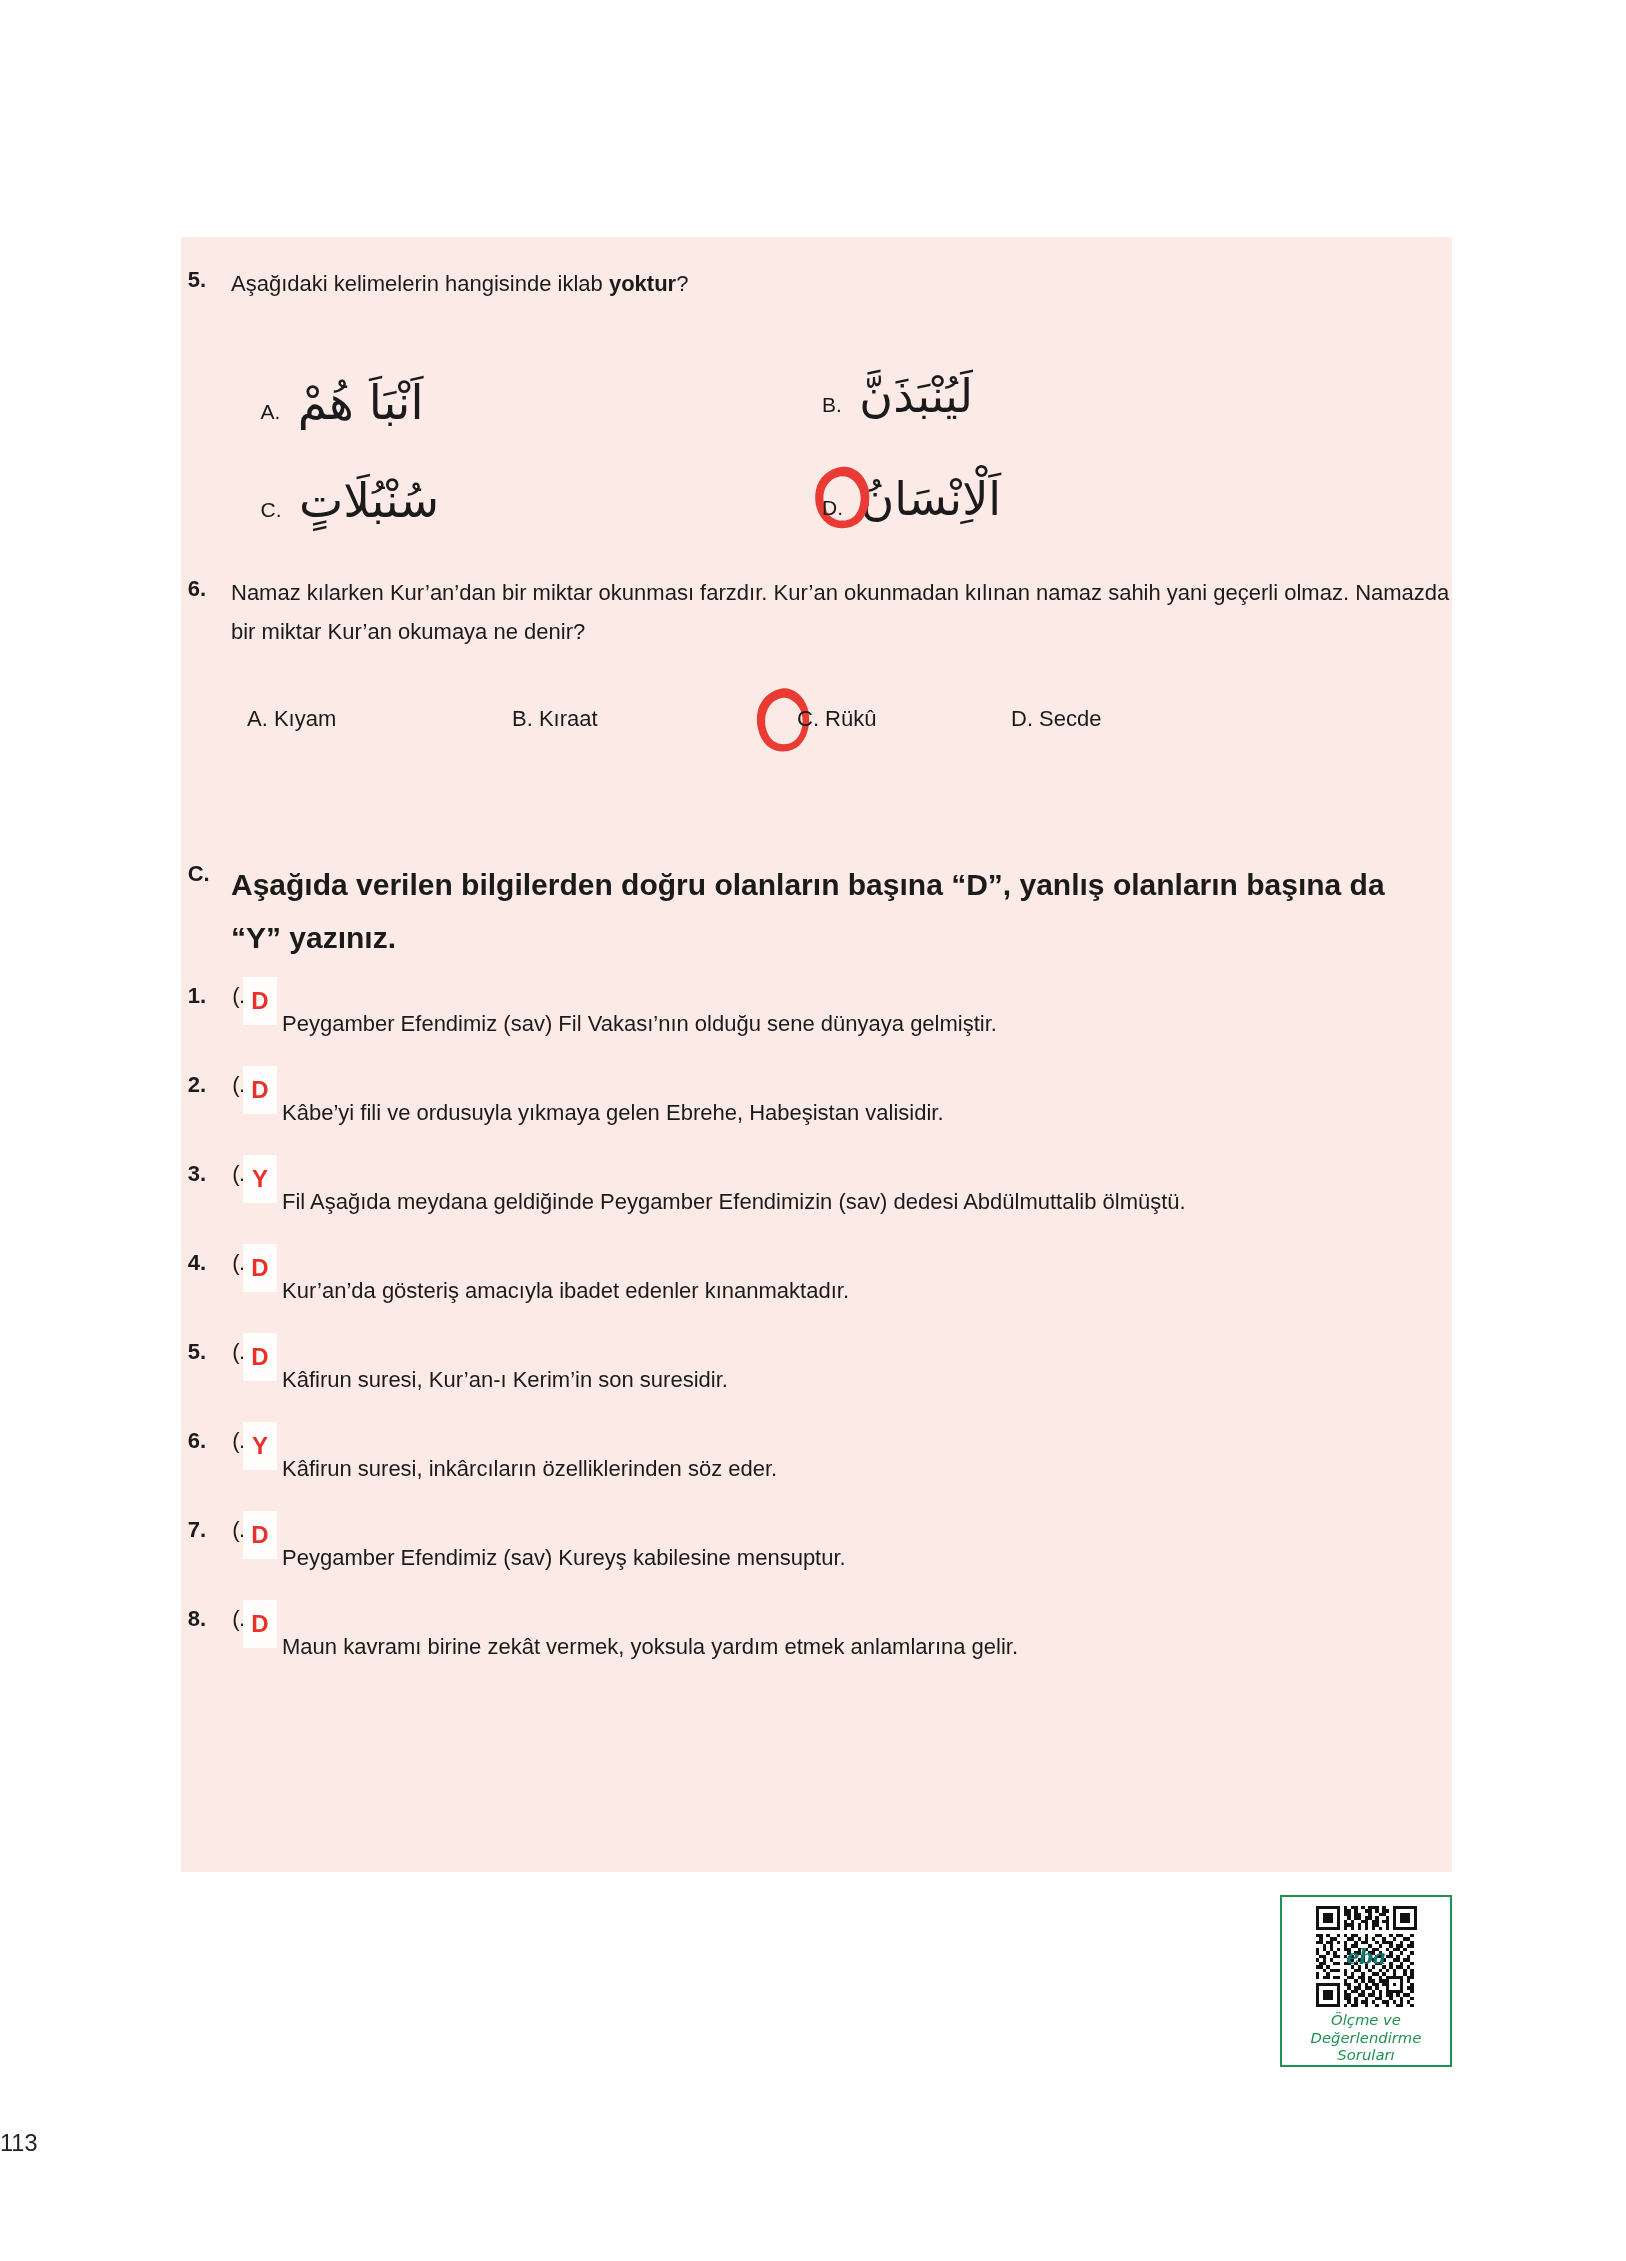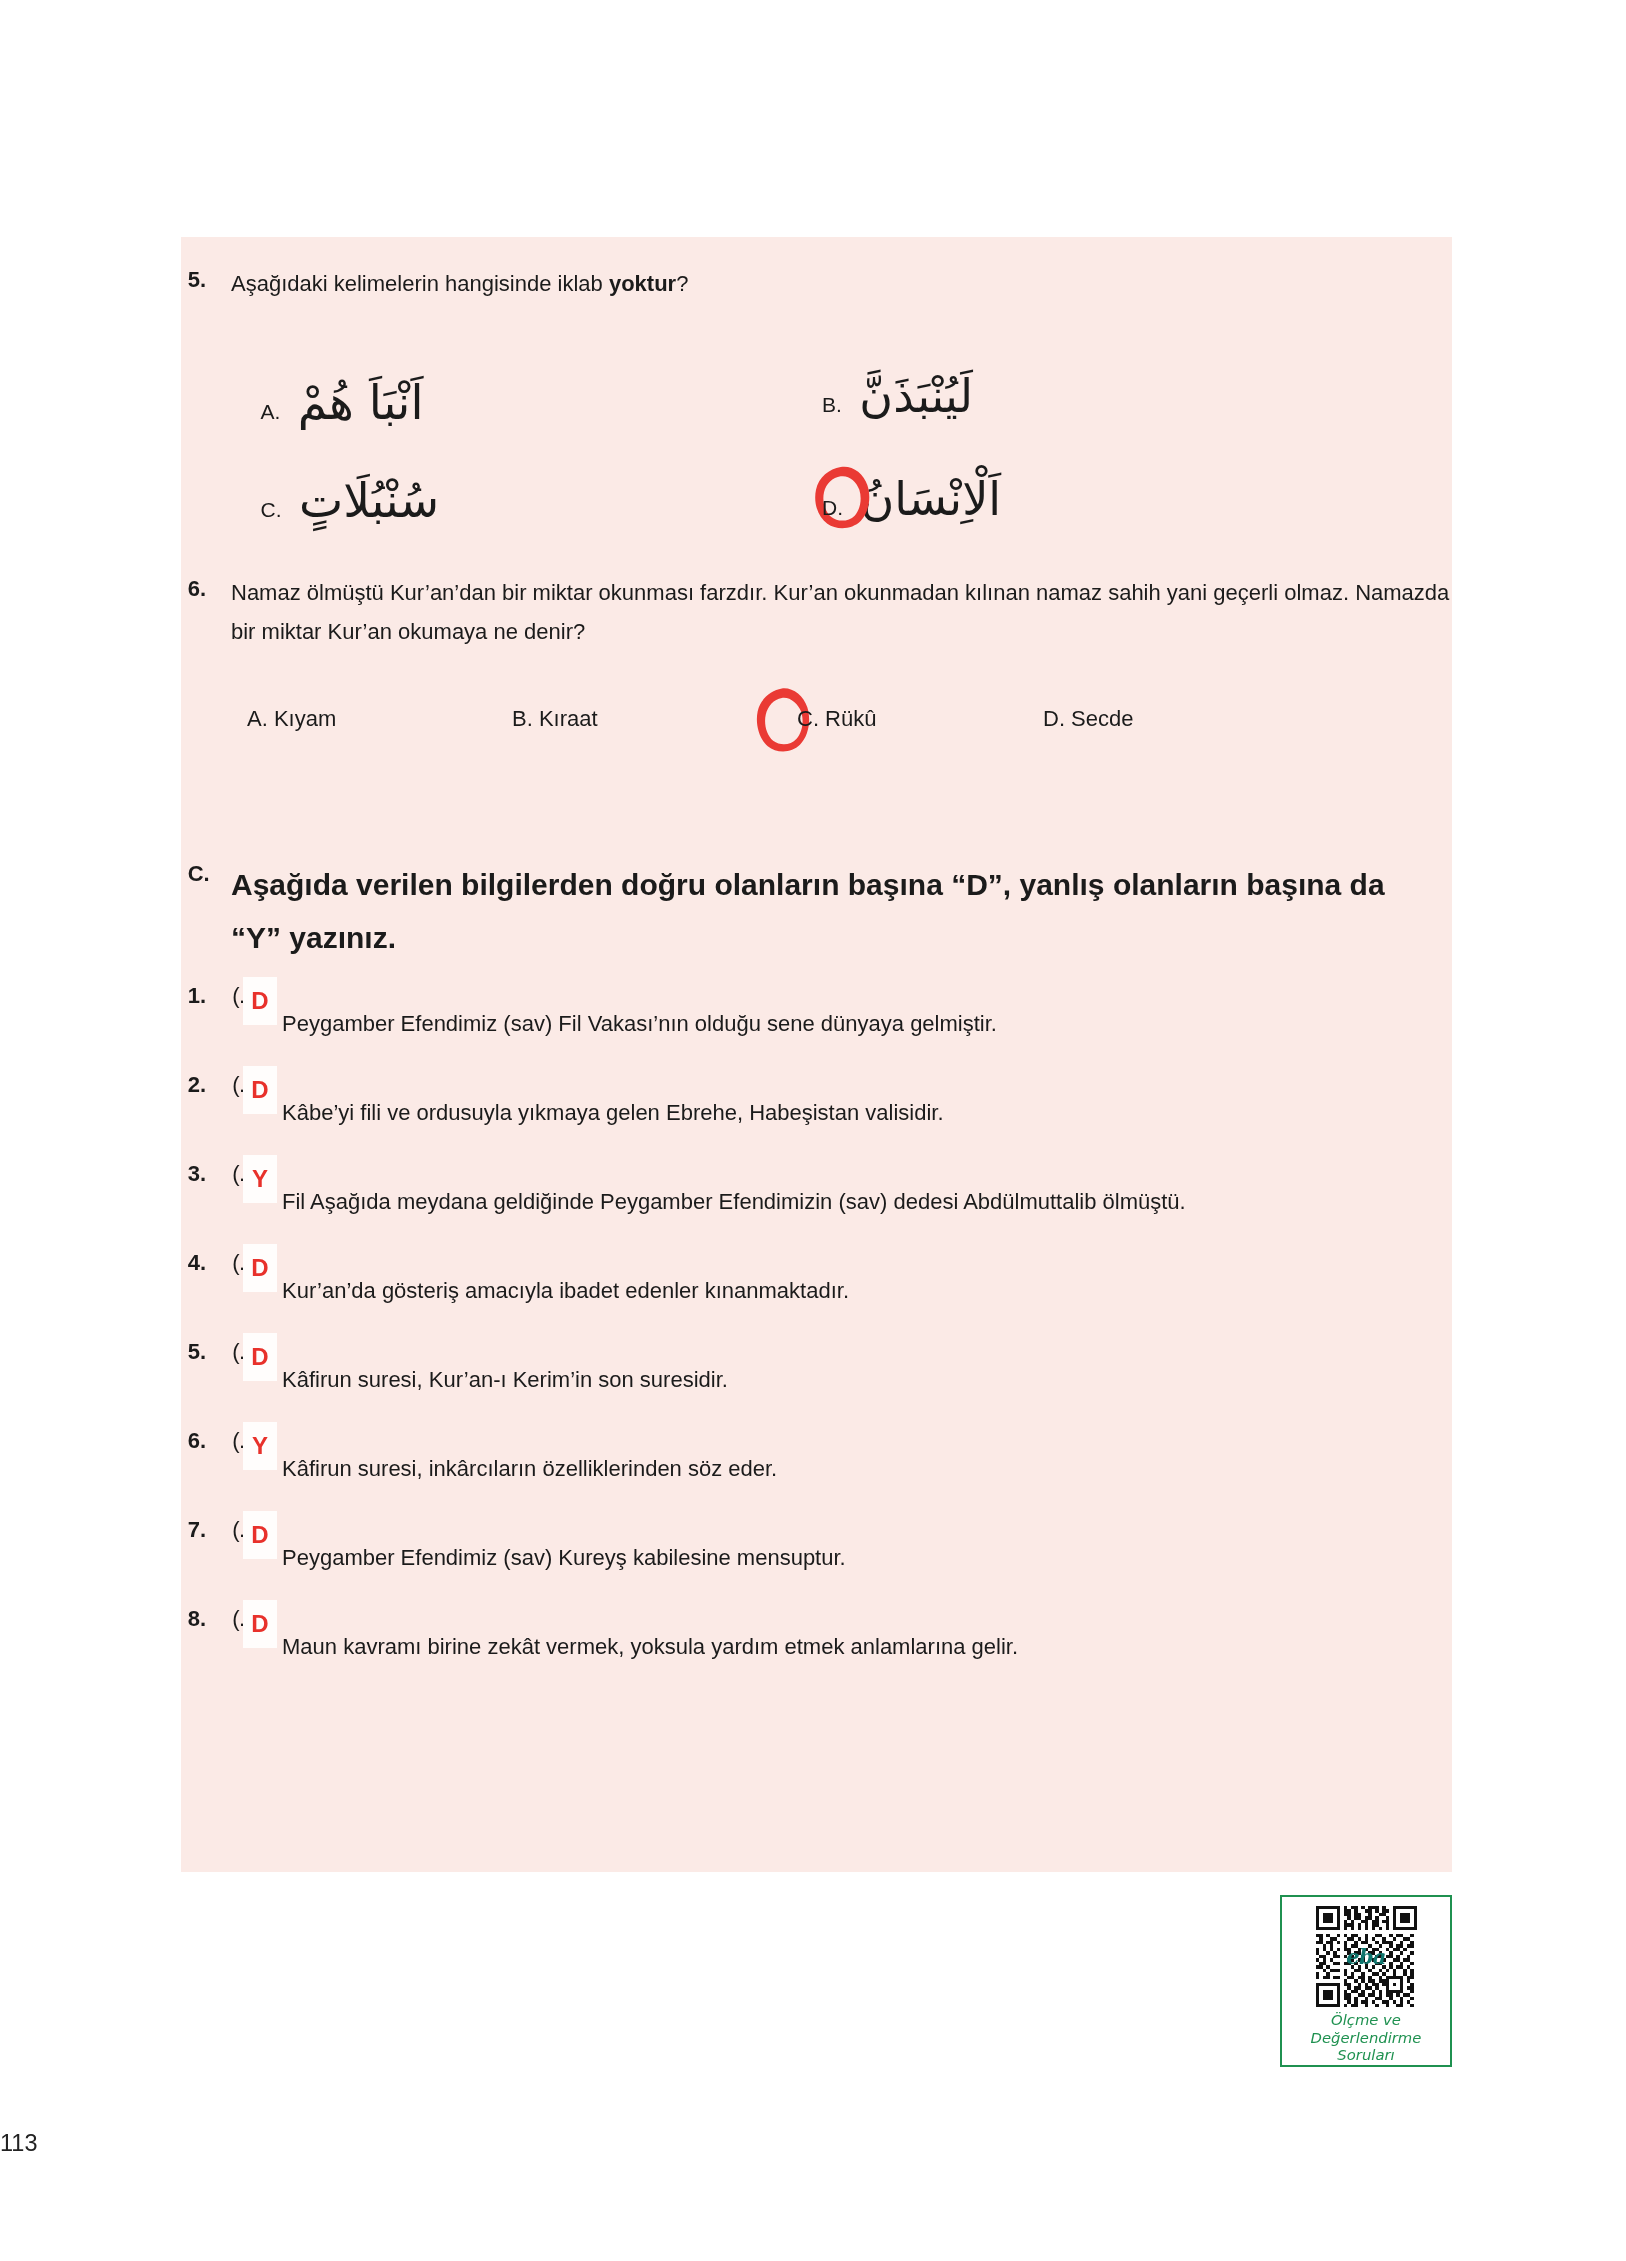--- a/index.html
+++ b/index.html
@@ -108,21 +108,21 @@
     position: absolute;
     font-size: 22px;
     line-height: 1;
     top: 14.8px;
     white-space: nowrap;
     z-index: 3;
   }
   .opt-1 { left: 16px; }
   .opt-2 { left: 281px; }
   .opt-3 { left: 534px; padding-left: 32px; }
-  .opt-4 { left: 812px; }
+  .opt-4 { left: 780px; }
 
   
   #secC { top: 621px; }
   .sec-letter {
     width: 50px;
     flex: 0 0 50px;
     font-size: 22px;
     font-weight: bold;
     line-height: 1.45;
     padding-left: 6.7px;
@@ -295,21 +295,21 @@
                    M46 21 C34 23 24 32 21 45 C18 58 22 74 32 82 C42 90 58 89 67 80
                    C76 70 78 54 74 41 C69 28 58 19 46 21 Z" fill="#ea3a34" fill-rule="evenodd"></path>
         </svg>
       </div>
     </div>
   </div>
 
   <div class="q-block" id="q6">
     <div class="q-row">
       <div class="q-num">6.</div>
-      <div class="q-text">Namaz ölmüştü Kur’an’dan bir miktar okunması farzdır. Kur’an okunmadan kılınan namaz sahih yani geçerli olmaz. Namazda bir miktar Kur’an okumaya ne denir?</div>
+      <div class="q-text">Namaz kılarken Kur’an’dan bir miktar okunması farzdır. Kur’an okunmadan kılınan namaz sahih yani geçerli olmaz. Namazda bir miktar Kur’an okumaya ne denir?</div>
     </div>
 
     <div class="opt-row">
       <span class="opt-item opt-1">A. Kıyam</span>
       <span class="opt-item opt-2">B. Kıraat</span>
       <span class="opt-item opt-3">C. Rükû</span>
       <span class="opt-item opt-4">D. Secde</span>
 
       <div class="circle-mark" style="left:522px; top:-8px; width:59px; height:70px;">
         <svg width="59" height="70" viewBox="0 0 88 104">

